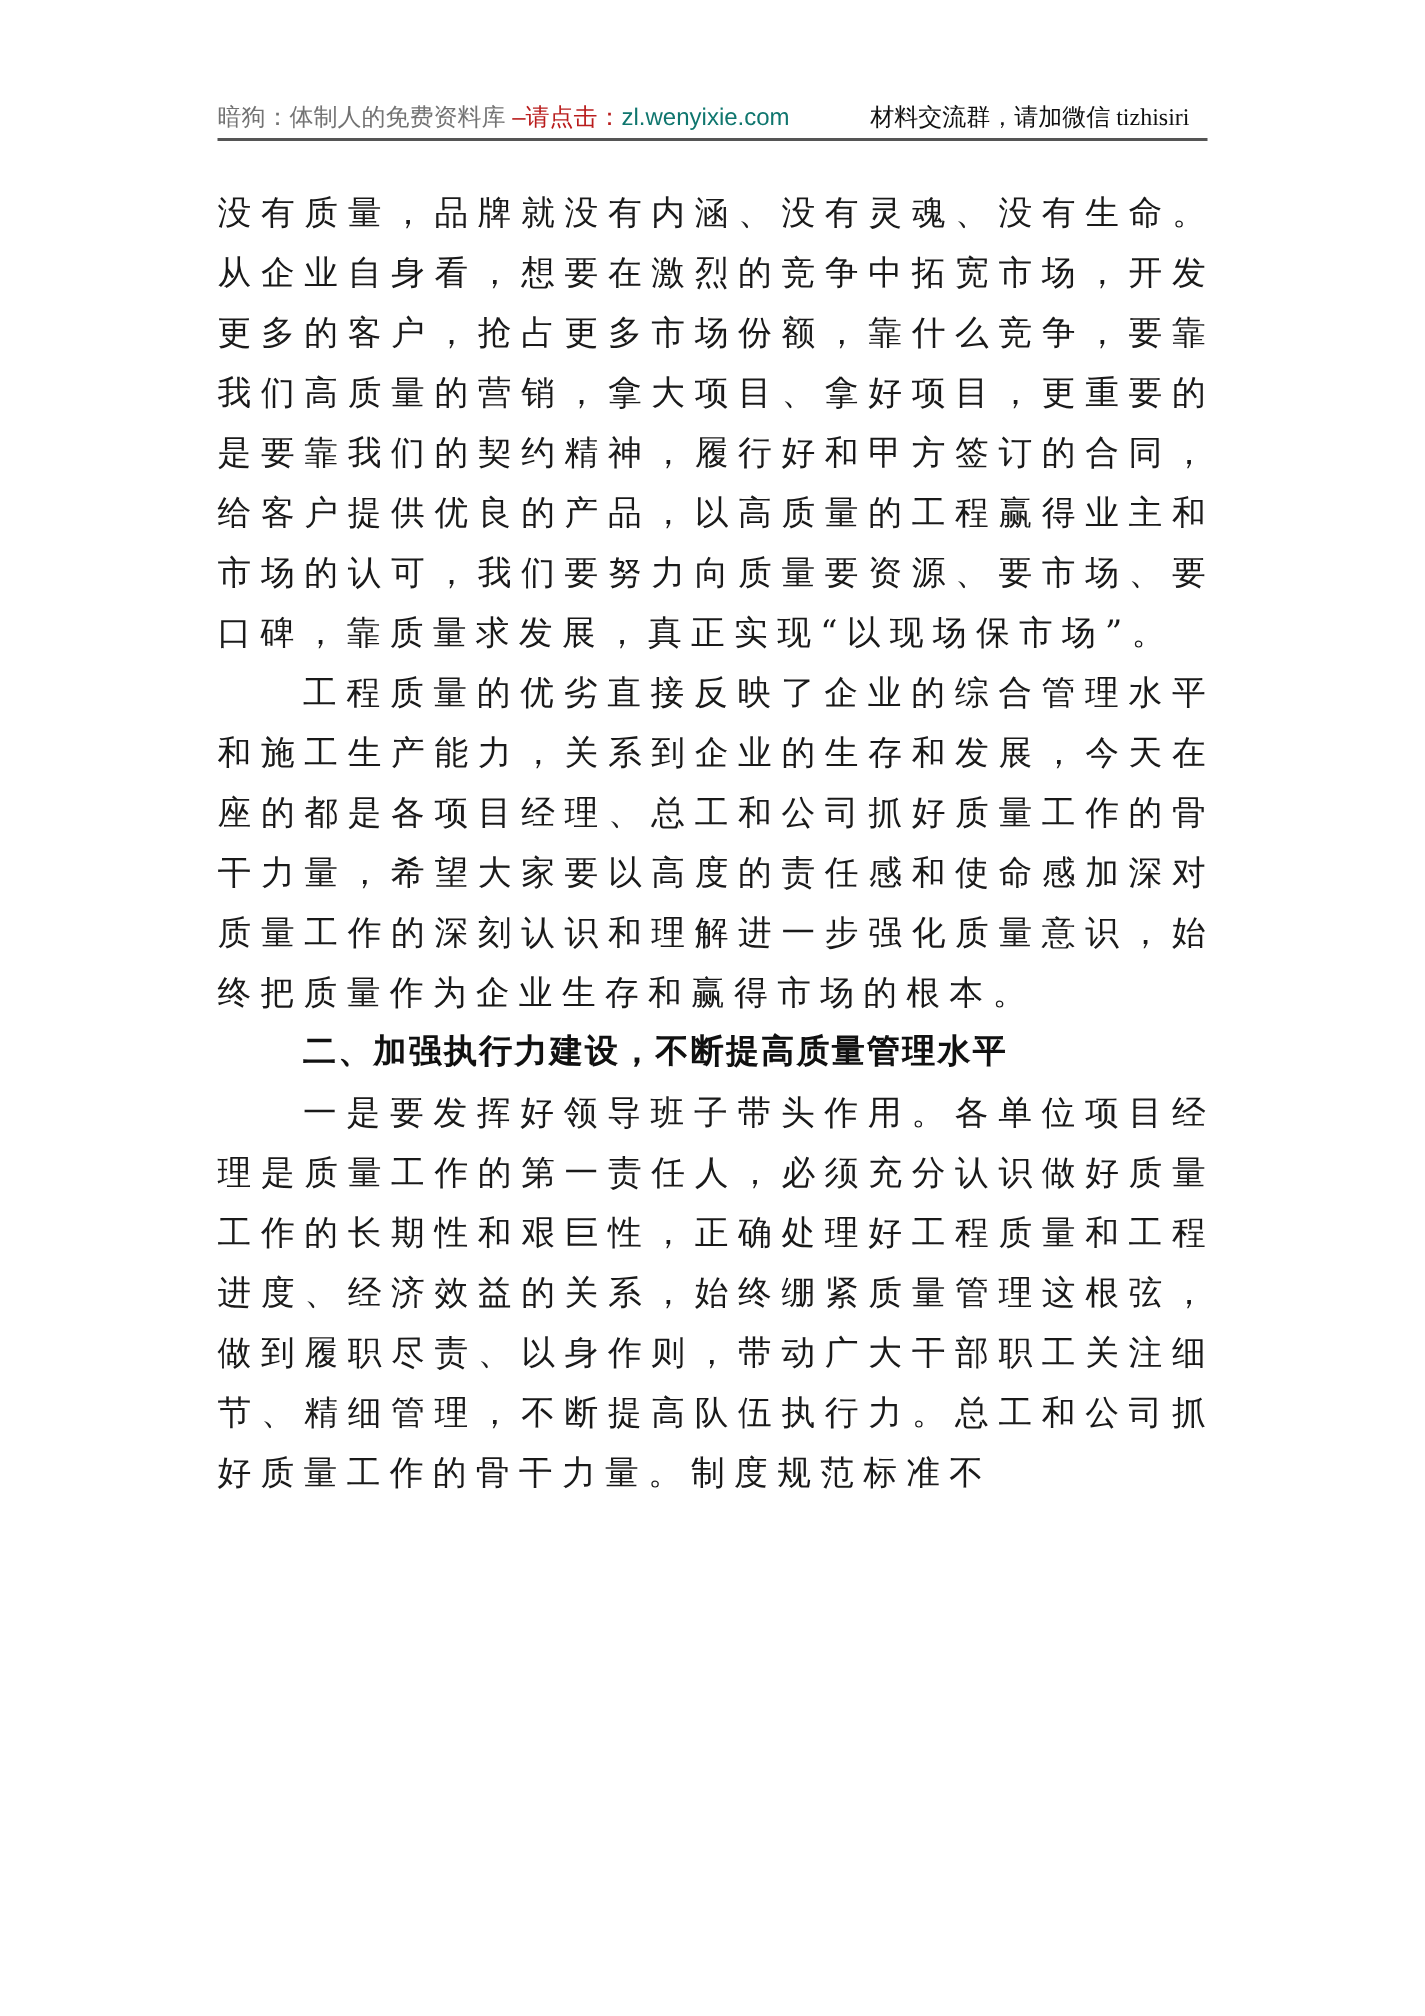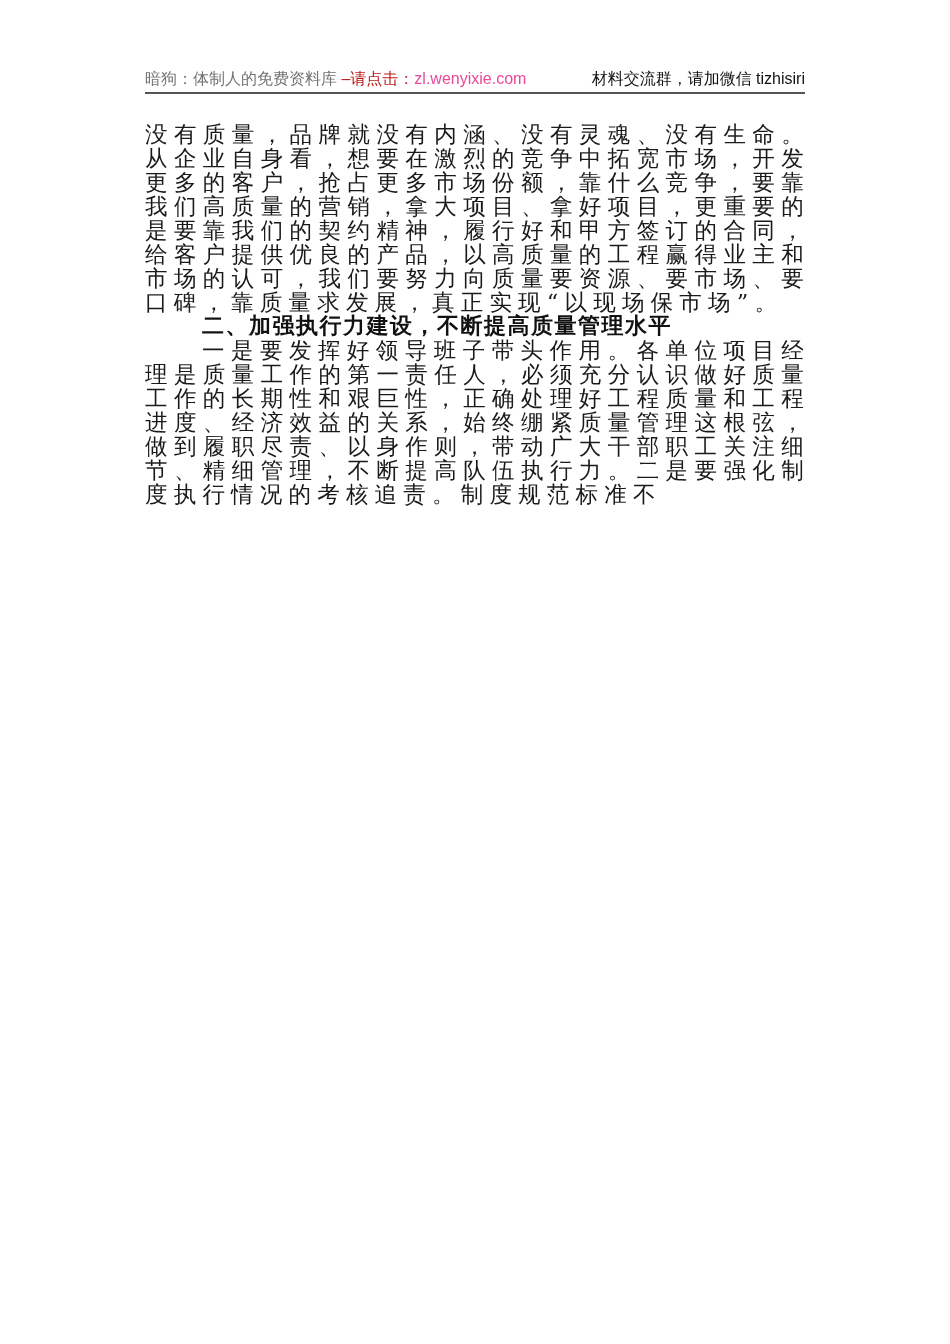--- a/index.html
+++ b/index.html
@@ -5,40 +5,41 @@
   html, body { margin:0; padding:0; background:#ffffff; }
   body { width:950px; height:1344px; position:relative; overflow:hidden; }
   .header {
     position:absolute; left:145px; top:66px; width:660px; height:26px;
     border-bottom:2px solid #555555;
     font-family:"Liberation Sans","DejaVu Sans",sans-serif; font-size:16px;
     white-space:nowrap; line-height:26px;
   }
   .header .red { color:#737373; }
   .header .blk { color:#b91c1c; }
-  .header .link { color:#ec4899;text-align:center; }
-  .header .right { position:absolute; right:0; top:0; color:#111111; }
+  .header .link { color:#0f766e;text-align:center; }
+  .header .right { position:absolute; right:12px; top:0; color:#111111;font-family:Liberation Serif, serif; }
   .body-text {
     position:absolute; left:145px; top:122px; width:665px;
     font-family:"DejaVu Serif","Liberation Serif",serif;
-    font-size:22.5px; line-height:24px; color:#1a1a1a;
+    font-size:22.5px; line-height:40px; color:#1a1a1a;
     letter-spacing:6.2px; text-align:justify; text-align-last:left;
   }
   .body-text p { margin:0; }
   .indent { text-indent:57px; }
   .heading {
     font-family:"DejaVu Sans","Liberation Sans",sans-serif; font-weight:bold;
     font-size:22px; letter-spacing:1.5px; color:#111; text-indent:57px;
   }
 </style>
 </head>
 <body>
 
 <div class="header">
   <span class="red">暗狗：体制人的免费资料库</span><span class="blk"> –请点击：</span><span class="link">zl.wenyixie.com</span>
   <span class="right">材料交流群，请加微信 tizhisiri</span>
 </div>
 
 <div class="body-text">
   <p>没有质量，品牌就没有内涵、没有灵魂、没有生命。从企业自身看，想要在激烈的竞争中拓宽市场，开发更多的客户，抢占更多市场份额，靠什么竞争，要靠我们高质量的营销，拿大项目、拿好项目，更重要的是要靠我们的契约精神，履行好和甲方签订的合同，给客户提供优良的产品，以高质量的工程赢得业主和市场的认可，我们要努力向质量要资源、要市场、要口碑，靠质量求发展，真正实现“以现场保市场”。</p>
+  <p class="indent">工程质量的优劣直接反映了企业的综合管理水平和施工生产能力，关系到企业的生存和发展，今天在座的都是各项目经理、总工和公司抓好质量工作的骨干力量，希望大家要以高度的责任感和使命感加深对质量工作的深刻认识和理解进一步强化质量意识，始终把质量作为企业生存和赢得市场的根本。</p>
   <p class="heading">二、加强执行力建设，不断提高质量管理水平</p>
-  <p class="indent">一是要发挥好领导班子带头作用。各单位项目经理是质量工作的第一责任人，必须充分认识做好质量工作的长期性和艰巨性，正确处理好工程质量和工程进度、经济效益的关系，始终绷紧质量管理这根弦，做到履职尽责、以身作则，带动广大干部职工关注细节、精细管理，不断提高队伍执行力。二是要强化制度执行情况的考核追责。制度规范标准不</p>
+  <p class="indent">一是要发挥好领导班子带头作用。各单位项目经理是质量工作的第一责任人，必须充分认识做好质量工作的长期性和艰巨性，正确处理好工程质量和工程进度、经济效益的关系，始终绷紧质量管理这根弦，做到履职尽责、以身作则，带动广大干部职工关注细节、精细管理，不断提高队伍执行力。总工和公司抓好质量工作的骨干力量。制度规范标准不</p>
 </div>
 
 </body></html>

